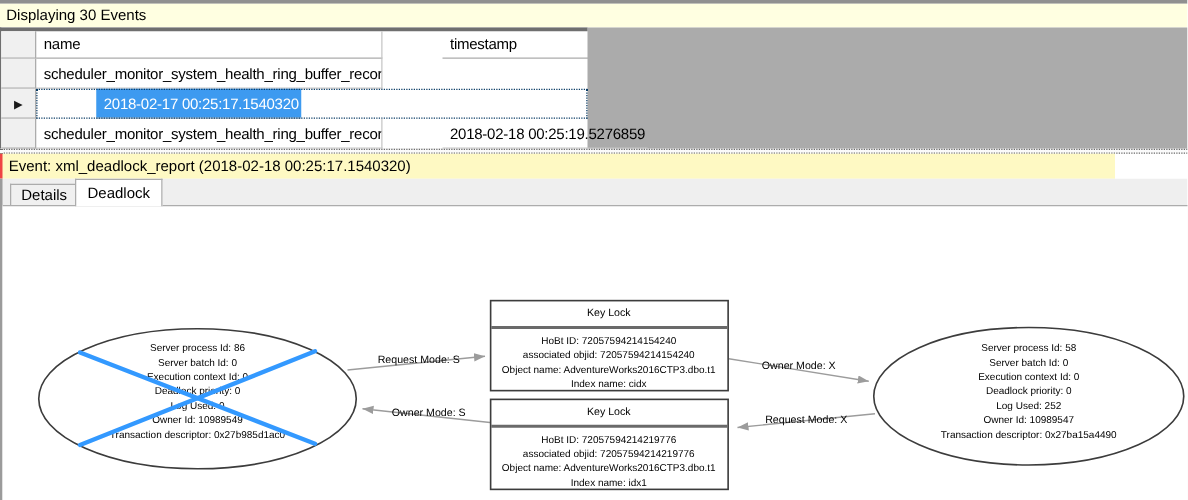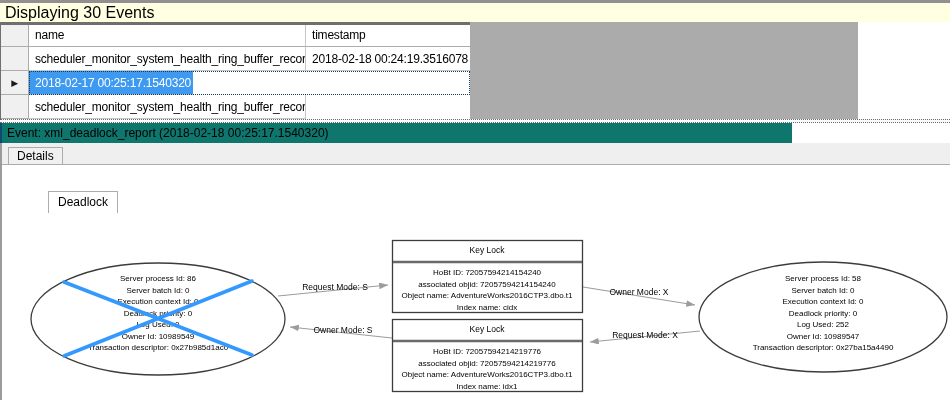--- a/index.html
+++ b/index.html
@@ -3,50 +3,50 @@
 <meta charset="utf-8">
 <style>
   * { margin:0; padding:0; box-sizing:border-box; }
   html,body { width:950px; height:400px; overflow:hidden; background:#fff;
     font-family:"Liberation Sans", sans-serif; color:#000; }
   #app { position:relative; width:950px; height:400px; background:#fff; }
 
   
   #top-strip { position:absolute; left:0; top:0; width:950px; height:3px; background:#909090; }
   #info-bar { position:absolute; left:0; top:3px; width:950px; height:19px;
-    background:var(--info-bar); font-size:16px; line-height:19px; padding-left:5px; }
+    background:var(--info-bar); font-size:12px; line-height:19px; padding-left:5px; }
 
   
-  #grid-region { position:absolute; left:0; top:22px; width:858px; height:97px; background:var(--grid-filler); }
+  #grid-region { position:absolute; left:0; top:22px; width:950px; height:97px; background:var(--grid-filler); }
   #events-table { position:absolute; left:0; top:0; width:470px; height:97px;
     background:#fff; border-top:3px solid #6F6F6F; border-left:1px solid #6F6F6F; font-size:12px; }
   .trow { display:flex; position:relative; height:24px; }
   .trow.head { height:22px; }
   .cell { white-space:nowrap; overflow:hidden; letter-spacing:-0.2px; }
   .cell.sel { width:28px; background:#F0F0F0; border-right:1px solid #ACACAC; border-bottom:1px solid #ACACAC;
     text-align:center; font-size:9px; line-height:24px; color:#1a1a1a; flex:none; }
   .cell.c-name { width:277px; padding-left:6px; border-right:1px solid #C6C6C6; border-bottom:1px solid #C6C6C6; line-height:24px; flex:none; }
-  .cell.c-ts { width:164px; padding-left:6px; border-bottom:1px solid #C6C6C6; line-height:24px; flex:none; }
+  .cell.c-ts { width:164px; padding-left:6px; border-bottom:1px solid #C6C6C6; line-height:24px; flex:none;margin-left:48px; }
   .head .c-name, .head .c-ts { border-bottom:1px solid #ACACAC; line-height:21px; }
   .head .c-name { border-right:1px solid #C6C6C6; }
   .trow.selected .c-name, .trow.selected .c-ts { background:var(--selection); color:var(--selection-text); }
   .trow.selected::after { content:""; position:absolute; left:28px; right:0; top:0; bottom:0;
     border:1px dotted #0B3D66; pointer-events:none; }
 
   
   #splitter { position:absolute; left:0; top:119px; width:950px; height:4px; background:#FAFAFA;
     border-top:1px dotted #6A6A6A; border-bottom:1px dotted #6A6A6A; }
-  #event-bar { position:absolute; left:0; top:123px; width:792px; height:20px; background:#0f766e;
-    font-size:12px; line-height:20px; padding-left:5px; border-left:2px solid #0c4a6e; }
+  #event-bar { position:absolute; left:0; top:123px; width:892px; height:20px; background:#fef9c3;
+    font-size:12px; line-height:20px; padding-left:5px; border-left:2px solid #ef4444; }
 
   
   #tab-area { position:absolute; left:0; top:143px; width:950px; height:257px; background:#EFEFEF; border-left:2px solid #9B9B9B; }
   .tab { position:absolute; font-size:12px; border:1px solid #ACACAC; border-bottom:none; }
   #tab-details { left:6px; top:4px; height:32px; line-height:16px; padding:0 8px; background:#F0F0F0; z-index:1; }
-  #tab-deadlock { left:46px; top:0; height:22px; line-height:20px; padding:0 9px; background:#FFF; z-index:3;margin-top:48px; }
+  #tab-deadlock { left:58px; top:0; height:22px; line-height:20px; padding:0 9px; background:#FFF; z-index:3; }
   #tab-content { position:absolute; left:0; top:21px; width:950px; height:236px; background:#FFF;
     border-top:1px solid #ACACAC; z-index:2; }
 
   
   .gnode { fill:#FFFFFF; stroke:#3C3C3C; stroke-width:1.3; }
   .gdivider { stroke:#6A6A6A; stroke-width:2.5; }
   .gtext { font:8px "Liberation Sans", sans-serif; fill:#000; text-anchor:middle; }
   .gtitle { font:8.5px "Liberation Sans", sans-serif; fill:#000; text-anchor:middle; }
   .glabel { font:8.5px "Liberation Sans", sans-serif; fill:#000; text-anchor:middle; }
   .gedge { stroke:var(--arrow); stroke-width:1.1; fill:none; }
@@ -67,29 +67,29 @@
   <div id="grid-region">
     <div id="events-table">
       <div class="trow head">
         <div class="cell sel"></div>
         <div class="cell c-name">name</div>
         <div class="cell c-ts">timestamp</div>
       </div>
       <div class="trow">
         <div class="cell sel"></div>
         <div class="cell c-name">scheduler_monitor_system_health_ring_buffer_recorded</div>
-        <div class="cell c-ts">2018-02-18 00:24:19.3516078</div>
       </div>
       <div class="trow selected">
         <div class="cell sel"><span>▶</span></div>
         <div class="cell c-ts">2018-02-17 00:25:17.1540320</div>
       </div>
       <div class="trow">
         <div class="cell sel"></div>
         <div class="cell c-name">scheduler_monitor_system_health_ring_buffer_recorded</div>
+        <div class="cell c-ts">2018-02-18 00:25:19.5276859</div>
       </div>
     </div>
   </div>
 
   <div id="splitter"></div>
 
   <div id="event-bar">
     <span>Event: xml_deadlock_report (2018-02-18 00:25:17.1540320)</span>
   </div>
 

